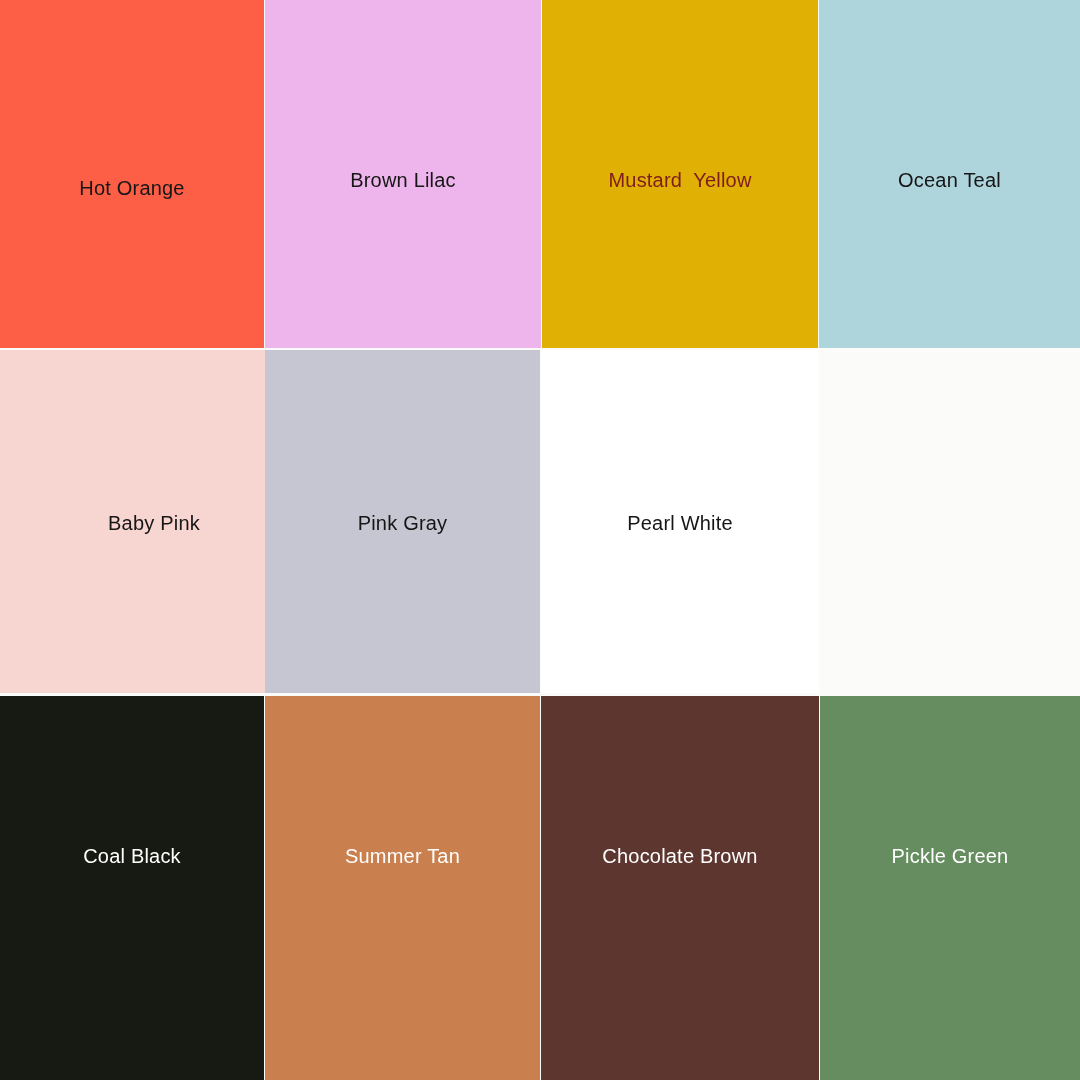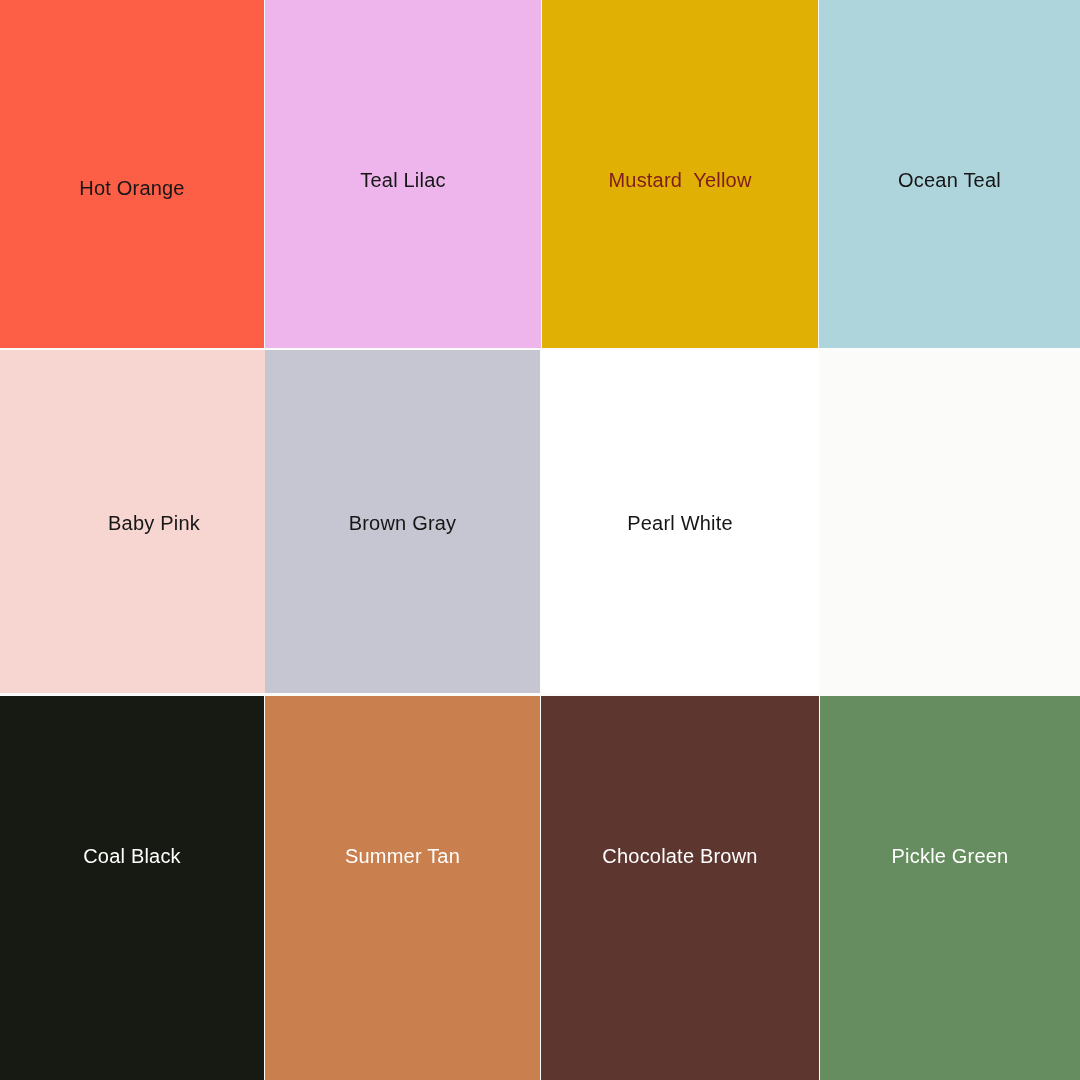--- a/index.html
+++ b/index.html
@@ -61,37 +61,37 @@
 </head>
 <body>
 
 <div id="palette-page" style="background: rgb(251, 251, 249);">
 
   <div class="swatch r1 c1-r1" style="background: rgb(252, 94, 70);">
     <span class="swatch-label" style="color: rgb(22, 22, 22);">Hot Orange</span>
   </div>
 
   <div class="swatch r1 c2-r1" style="background: rgb(237, 181, 236);">
-    <span class="swatch-label" style="color: rgb(22, 22, 22);">Teal Lilac</span>
+    <span class="swatch-label" style="color: rgb(22, 22, 22);">Brown Lilac</span>
   </div>
 
   <div class="swatch r1 c3-r1" style="background: rgb(224, 176, 4);">
     <span class="swatch-label" style="color: #7f1d1d;">Mustard  Yellow</span>
   </div>
 
   <div class="swatch r1 c4-r1" style="background: rgb(174, 212, 220);">
     <span class="swatch-label" style="color: rgb(22, 22, 22);">Ocean Teal</span>
   </div>
 
   <div class="swatch r2 c1-r2" style="background: rgb(247, 213, 209);">
     <span class="swatch-label" style="color: rgb(22, 22, 22);">Baby Pink</span>
   </div>
 
   <div class="swatch r2 c2-r2" style="background: rgb(198, 198, 210);">
-    <span class="swatch-label" style="color: rgb(22, 22, 22);">Brown Gray</span>
+    <span class="swatch-label" style="color: rgb(22, 22, 22);">Pink Gray</span>
   </div>
 
   <div class="swatch r2 c3-r2" style="background: rgb(255, 255, 255);">
     <span class="swatch-label" style="color: rgb(22, 22, 22);">Pearl White</span>
   </div>
 
 
   <div class="swatch r3 c1-r3" style="background: rgb(22, 26, 18);">
     <span class="swatch-label" style="color: rgb(255, 255, 255);">Coal Black</span>
   </div>

